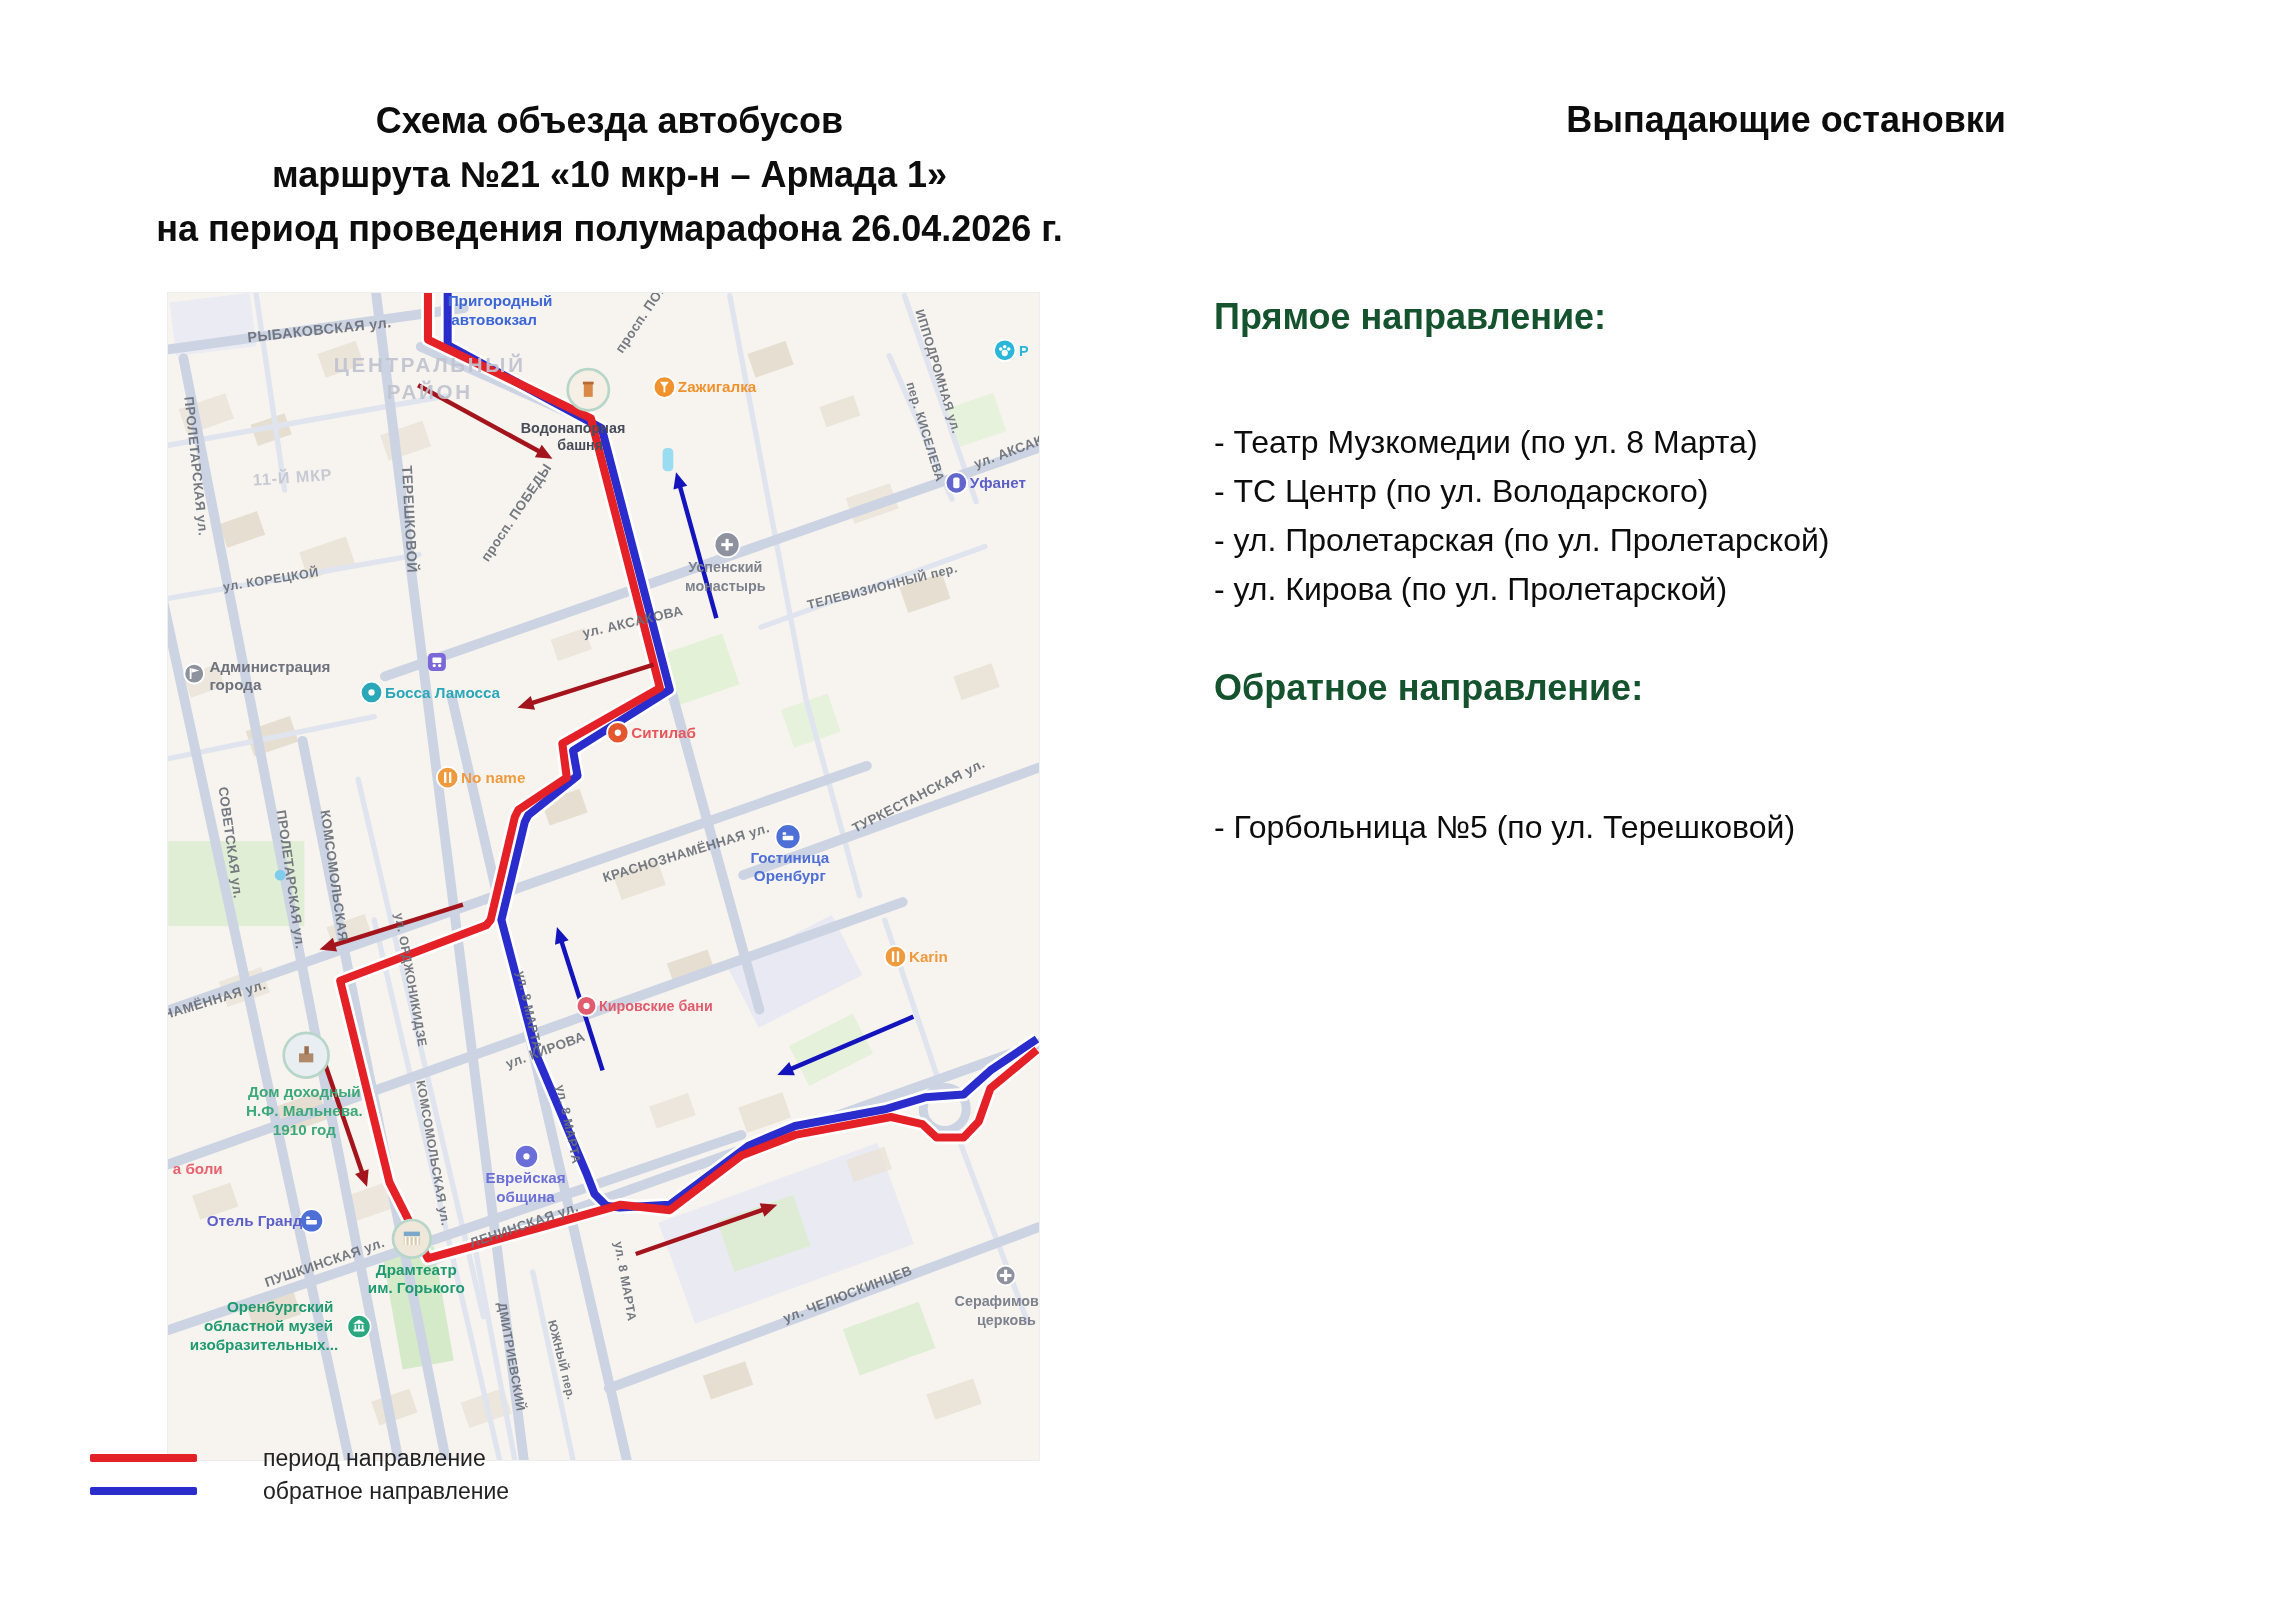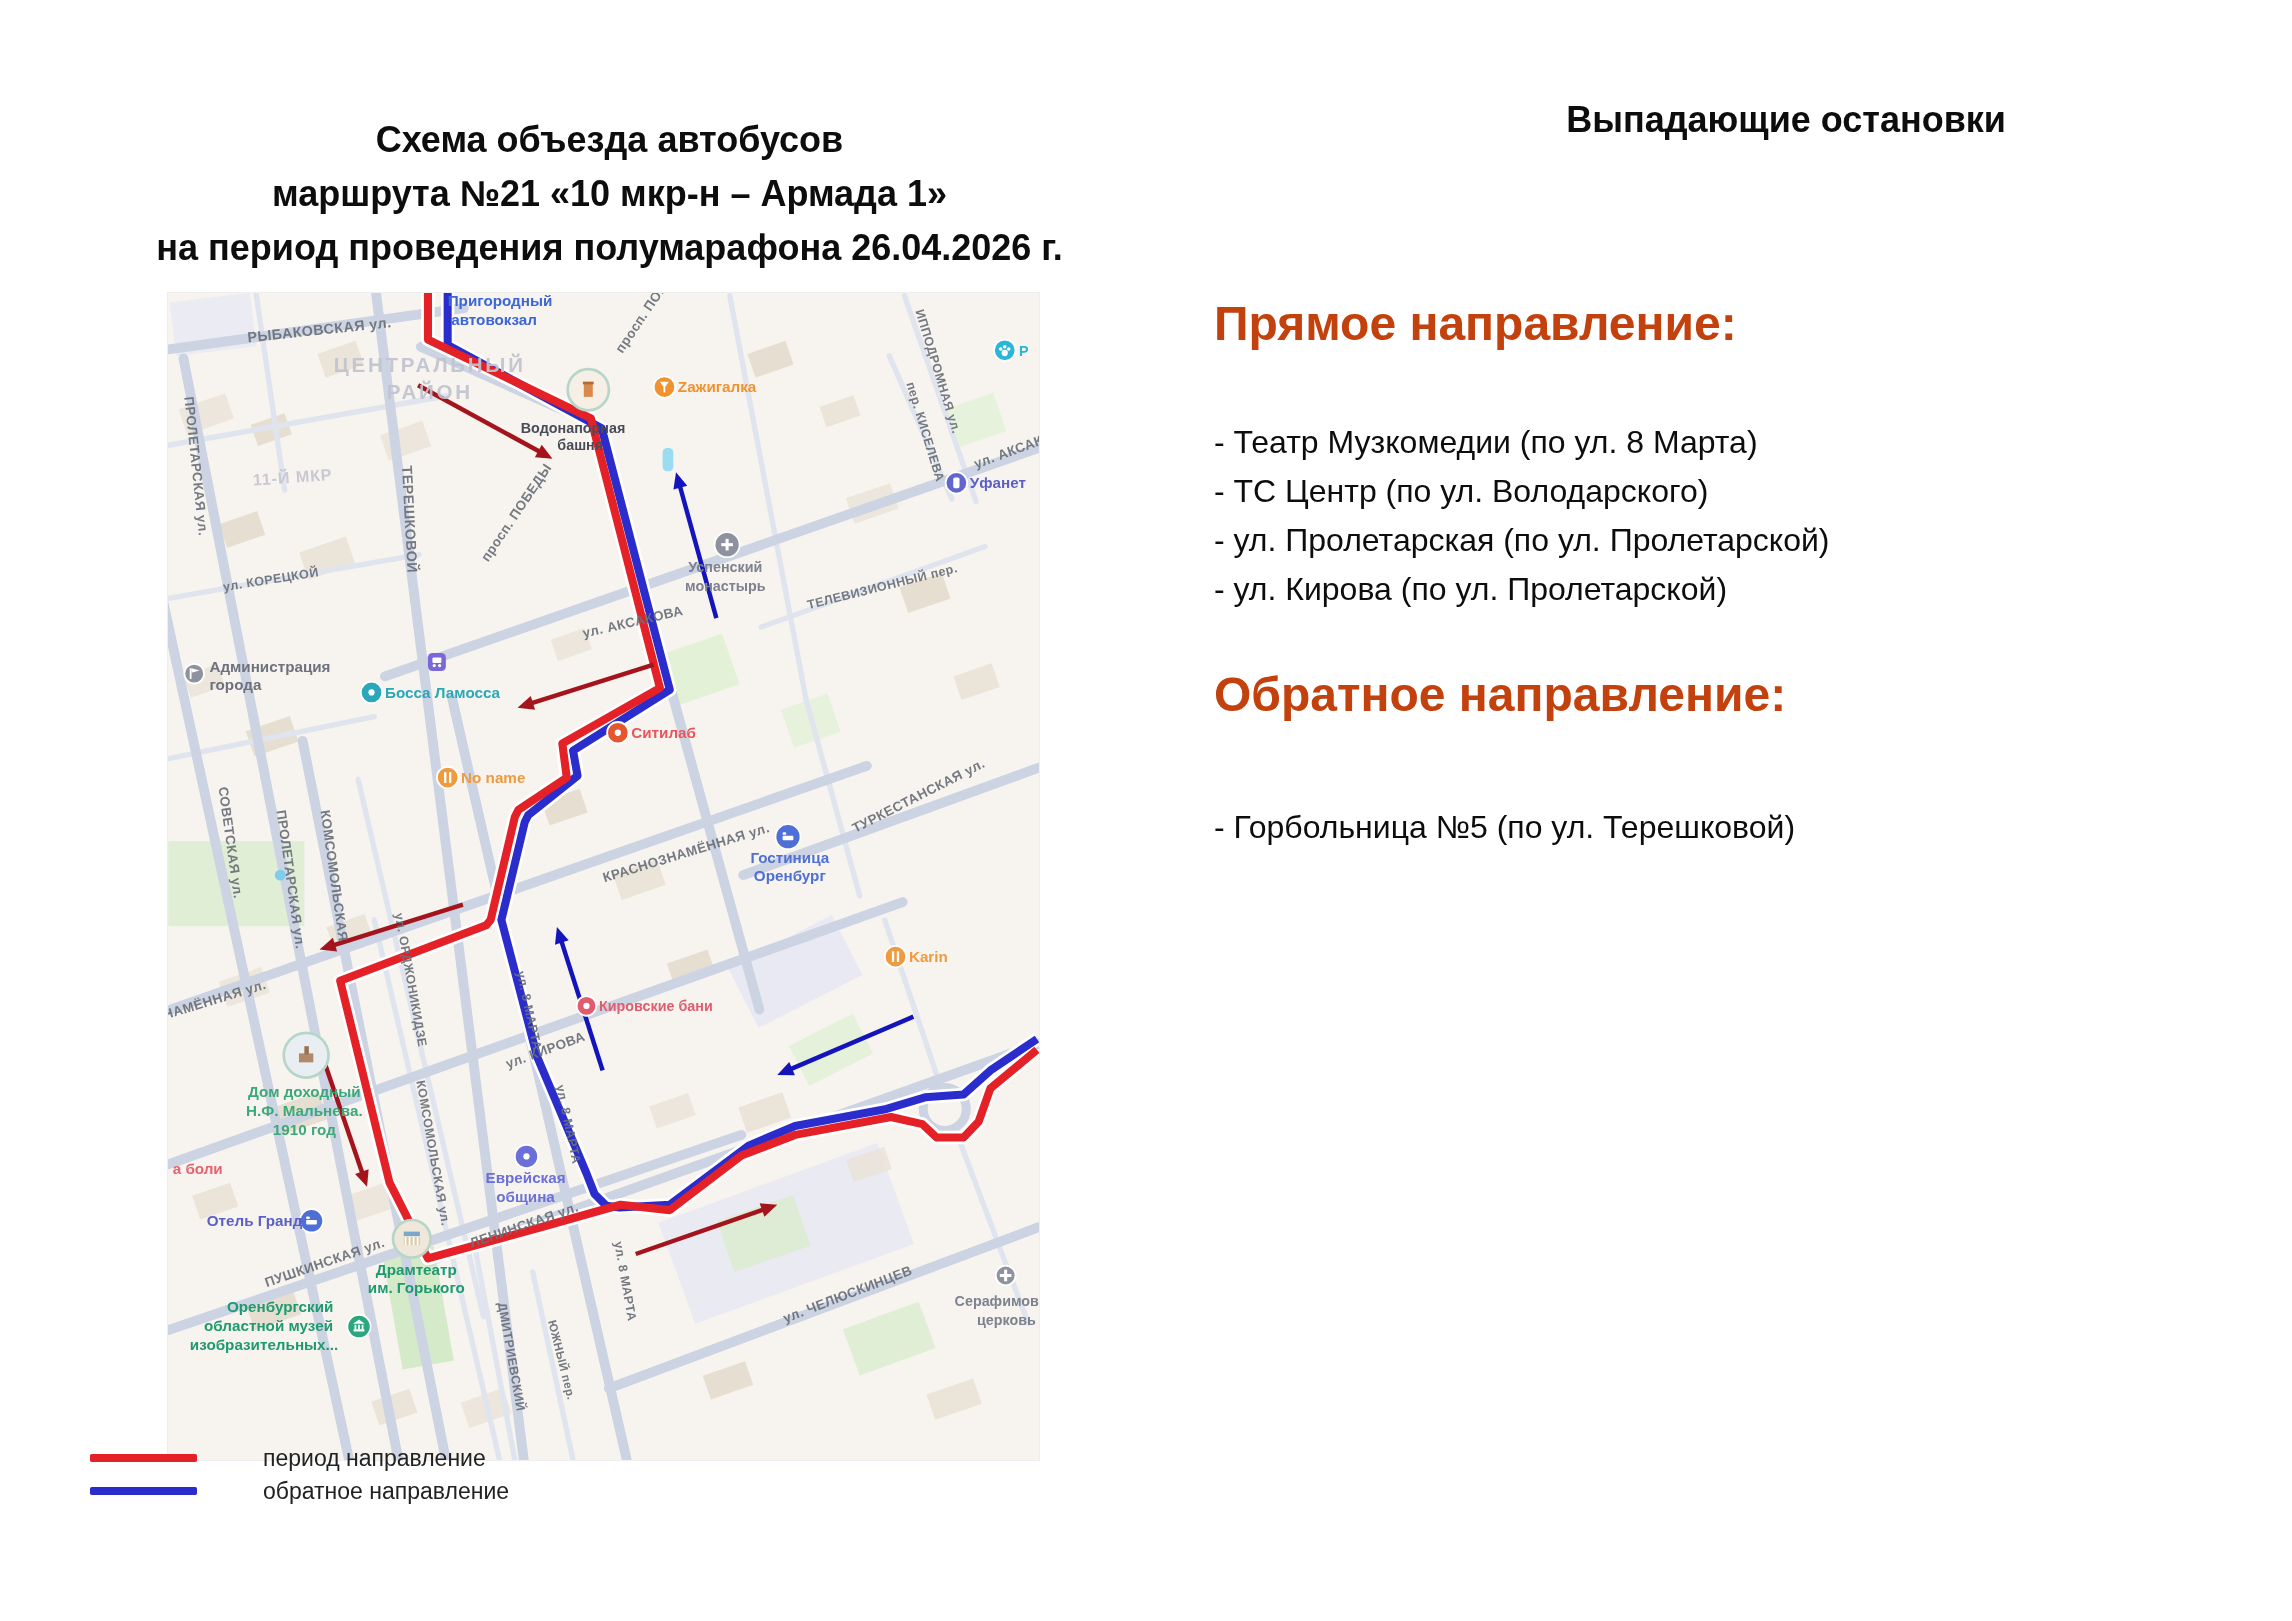--- a/index.html
+++ b/index.html
@@ -1,24 +1,24 @@
 <!DOCTYPE html>
 <html style="font-size:14.3px"><head>
 <meta charset="utf-8">
 <style>
   html,body{margin:0;padding:0;}
   body{
     width:2293px;height:1621px;position:relative;background:#ffffff;
     font-family:"Liberation Sans", sans-serif;color:#111;overflow:hidden;
   }
   .title-block{position:absolute;left:63px;top:94px;width:1093px;text-align:center;
-    font-weight:bold;font-size:36px;line-height:54px;color:#0d0d0d;margin-top:19px;}
+    font-weight:bold;font-size:36px;line-height:54px;color:#0d0d0d;}
   .right-header{position:absolute;left:1451px;top:99px;width:555px;text-align:right;
     font-weight:bold;font-size:36px;color:#0d0d0d;}
-  .dir-heading{position:absolute;left:1214px;font-weight:bold;font-size:48px;color:#c2410c;}
+  .dir-heading{position:absolute;left:1214px;font-weight:bold;font-size:36px;color:#14532d;}
   .stops{position:absolute;left:1214px;font-size:32px;line-height:49px;color:#0d0d0d;margin-top:44px;}
   .map-wrap{position:absolute;left:168px;top:293px;width:871px;height:1167px;
     background:#f7f4ef;overflow:hidden;outline:0.9px solid #eeeeee;}
   .legend{position:absolute;left:90px;top:1433px;}
   .legend-row{position:absolute;height:27px;}
   .legend-swatch{position:absolute;left:0;top:9px;width:107px;height:8px;border-radius:1.8px;}
   .legend-label{position:absolute;left:173px;top:0;font-size:23px;color:#222;white-space:nowrap;}
 </style>
 </head>
 <body>

